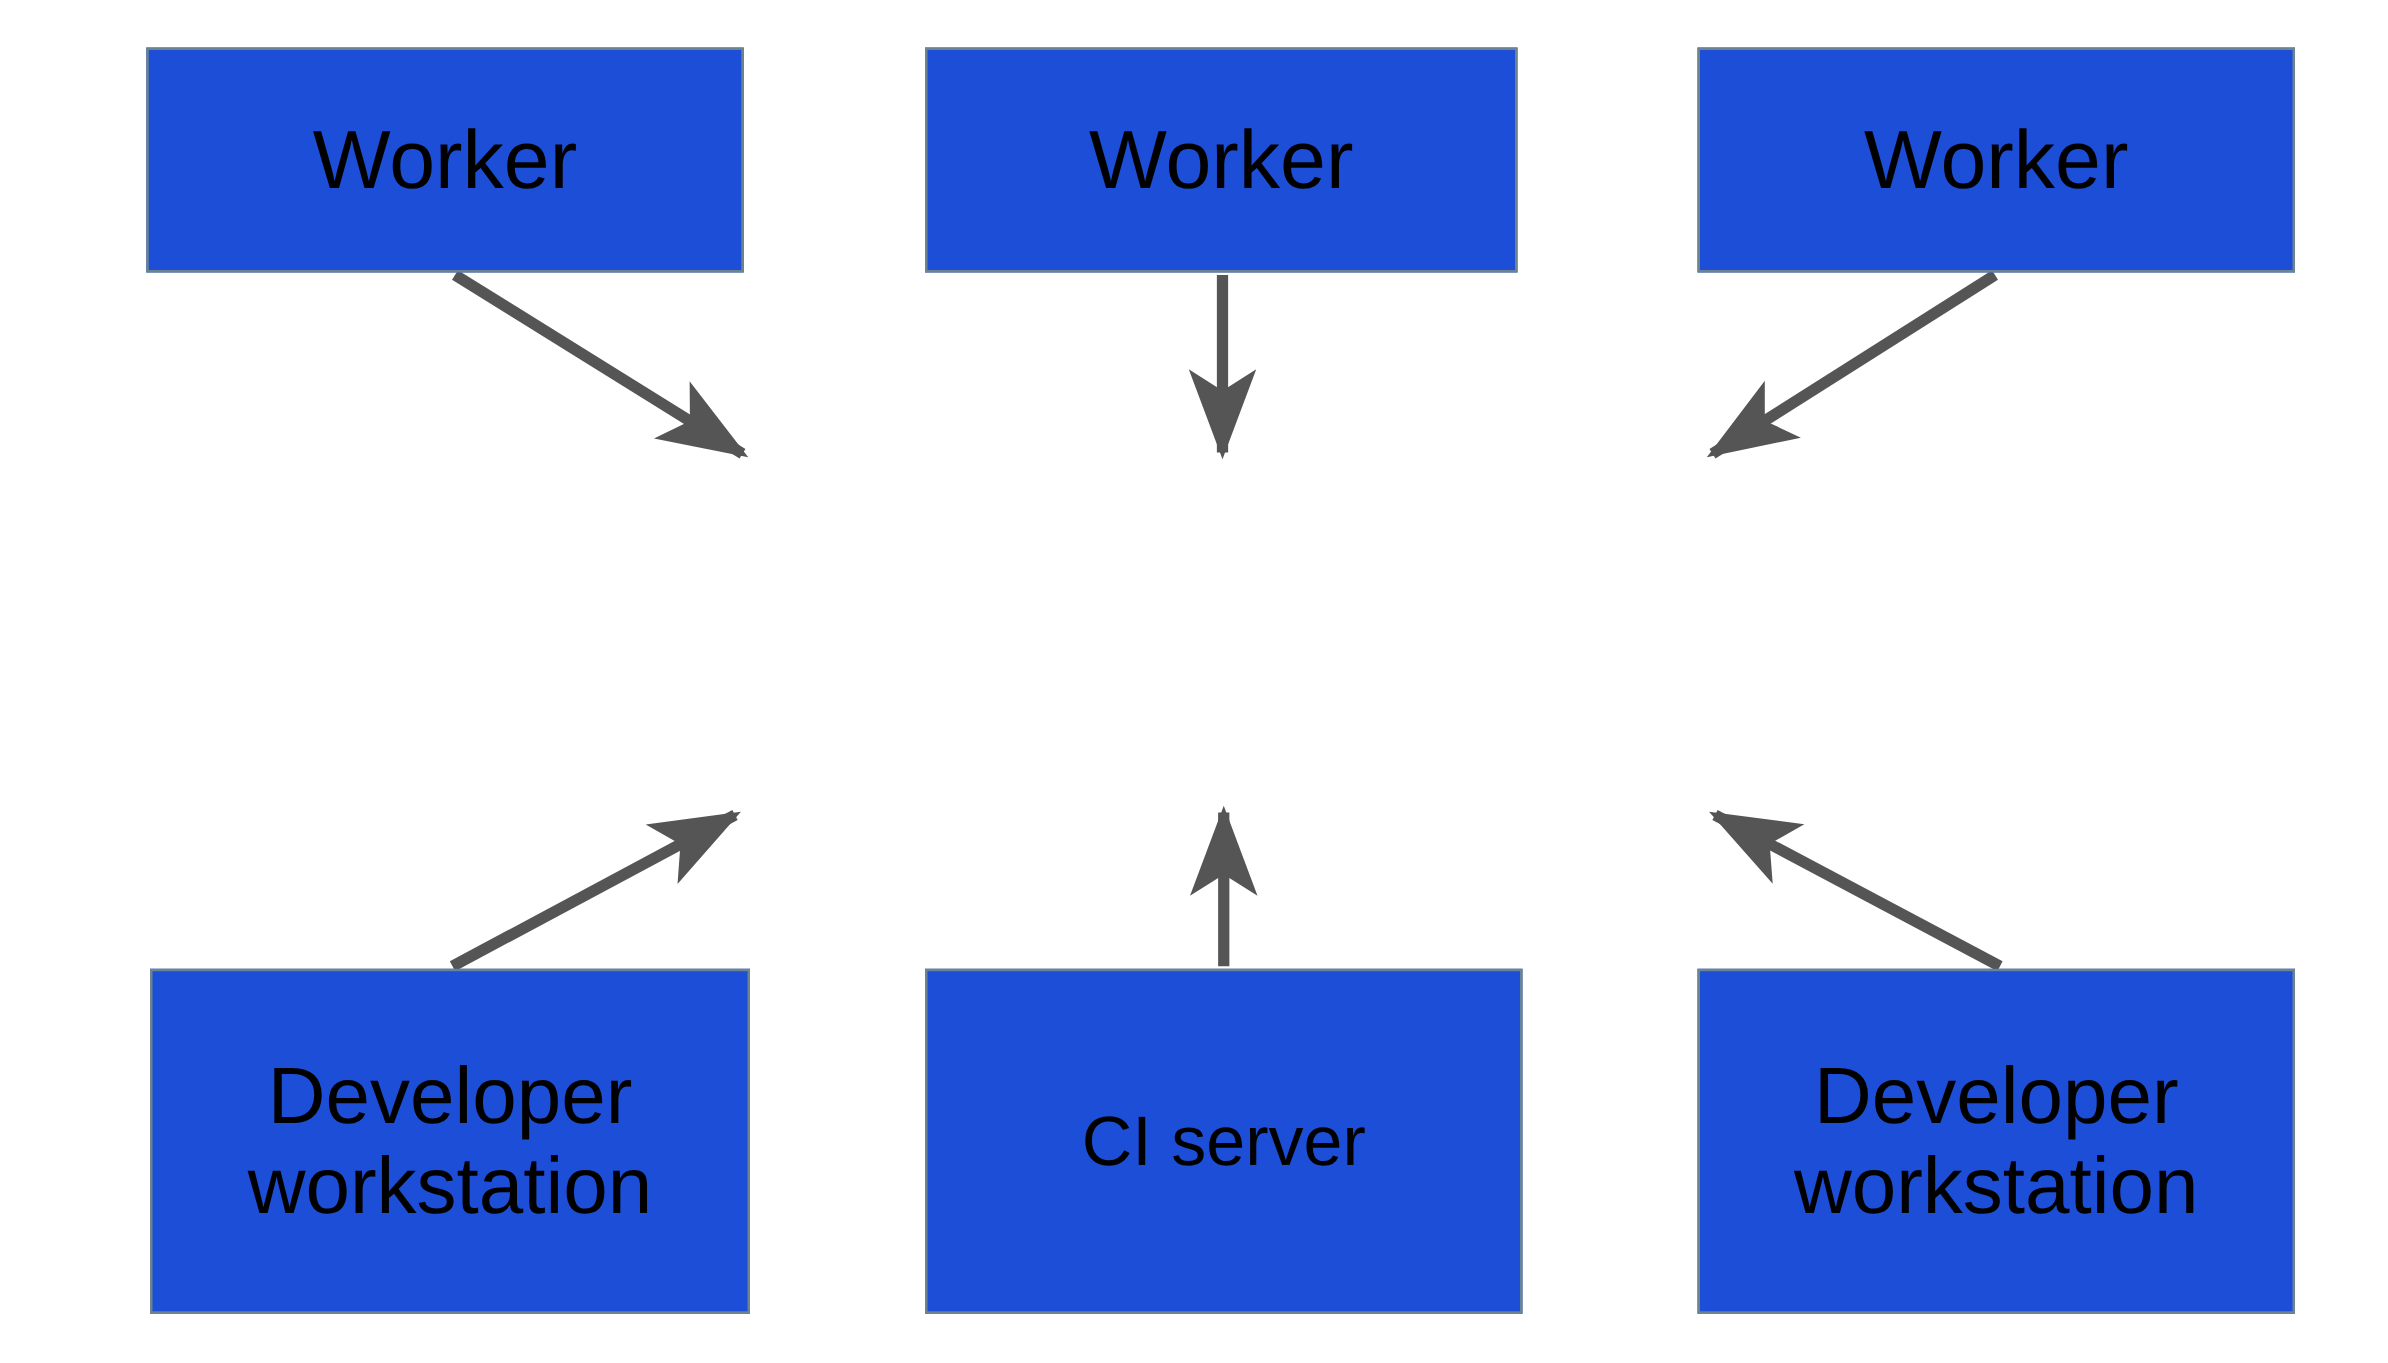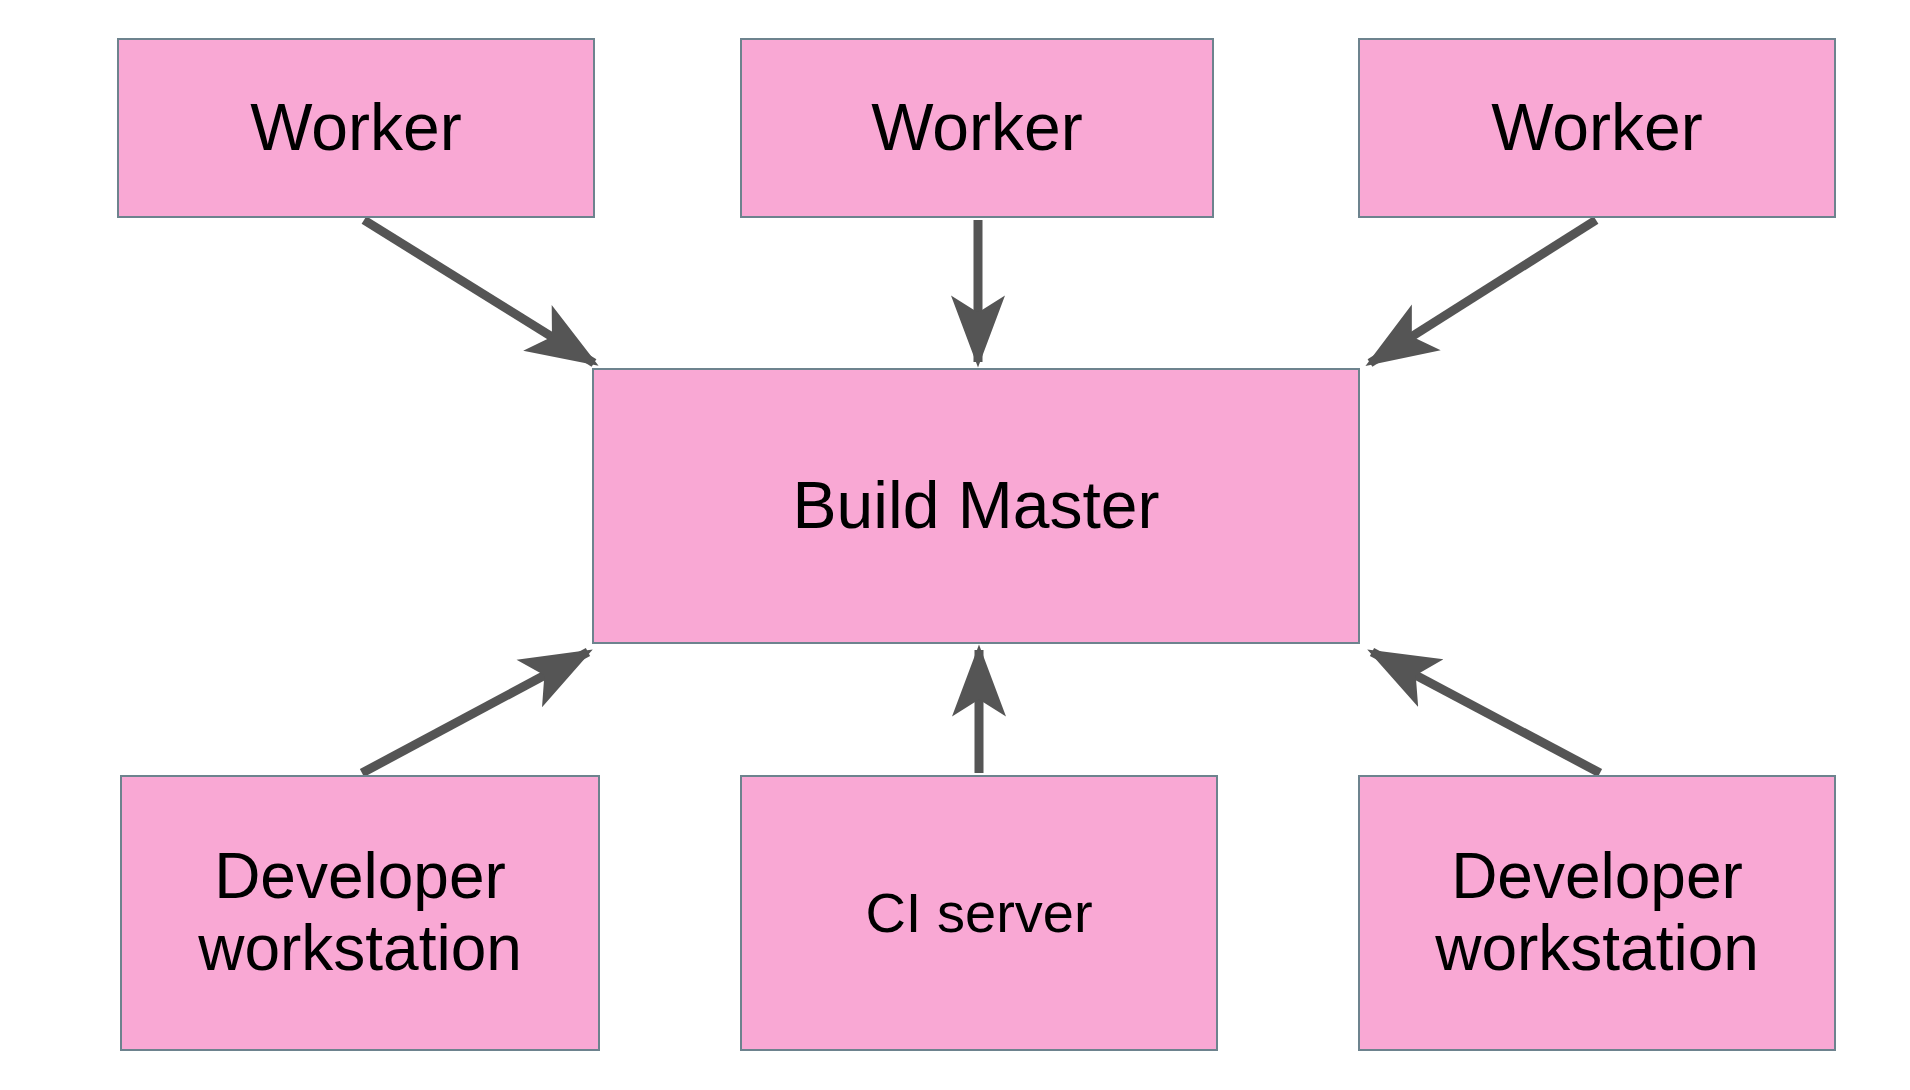--- a/index.html
+++ b/index.html
@@ -22,21 +22,21 @@
     position: absolute;
     left: 0;
     top: 0;
     width: 1910px;
     height: 1090px;
     pointer-events: none;
   }
   .node {
     position: absolute;
     box-sizing: border-box;
-    background: #f9a8d4;
+    background: #1d4ed8;
     border: 2px solid #6d838e;
     display: flex;
     align-items: center;
     justify-content: center;
     text-align: center;
     color: #000000;
     line-height: 1.12;
     white-space: pre-line;
     user-select: none;
   }
@@ -102,23 +102,20 @@
   </div>
 
   <div class="node" id="node-worker-2">
     <span class="node-label">Worker</span>
   </div>
 
   <div class="node" id="node-worker-3">
     <span class="node-label">Worker</span>
   </div>
 
-  <div class="node" id="node-build-master">
-    <span class="node-label">Build Master</span>
-  </div>
 
   <div class="node" id="node-dev-left">
     <span class="node-label">Developer
 workstation</span>
   </div>
 
   <div class="node" id="node-ci-server">
     <span class="node-label">CI server</span>
   </div>
 

